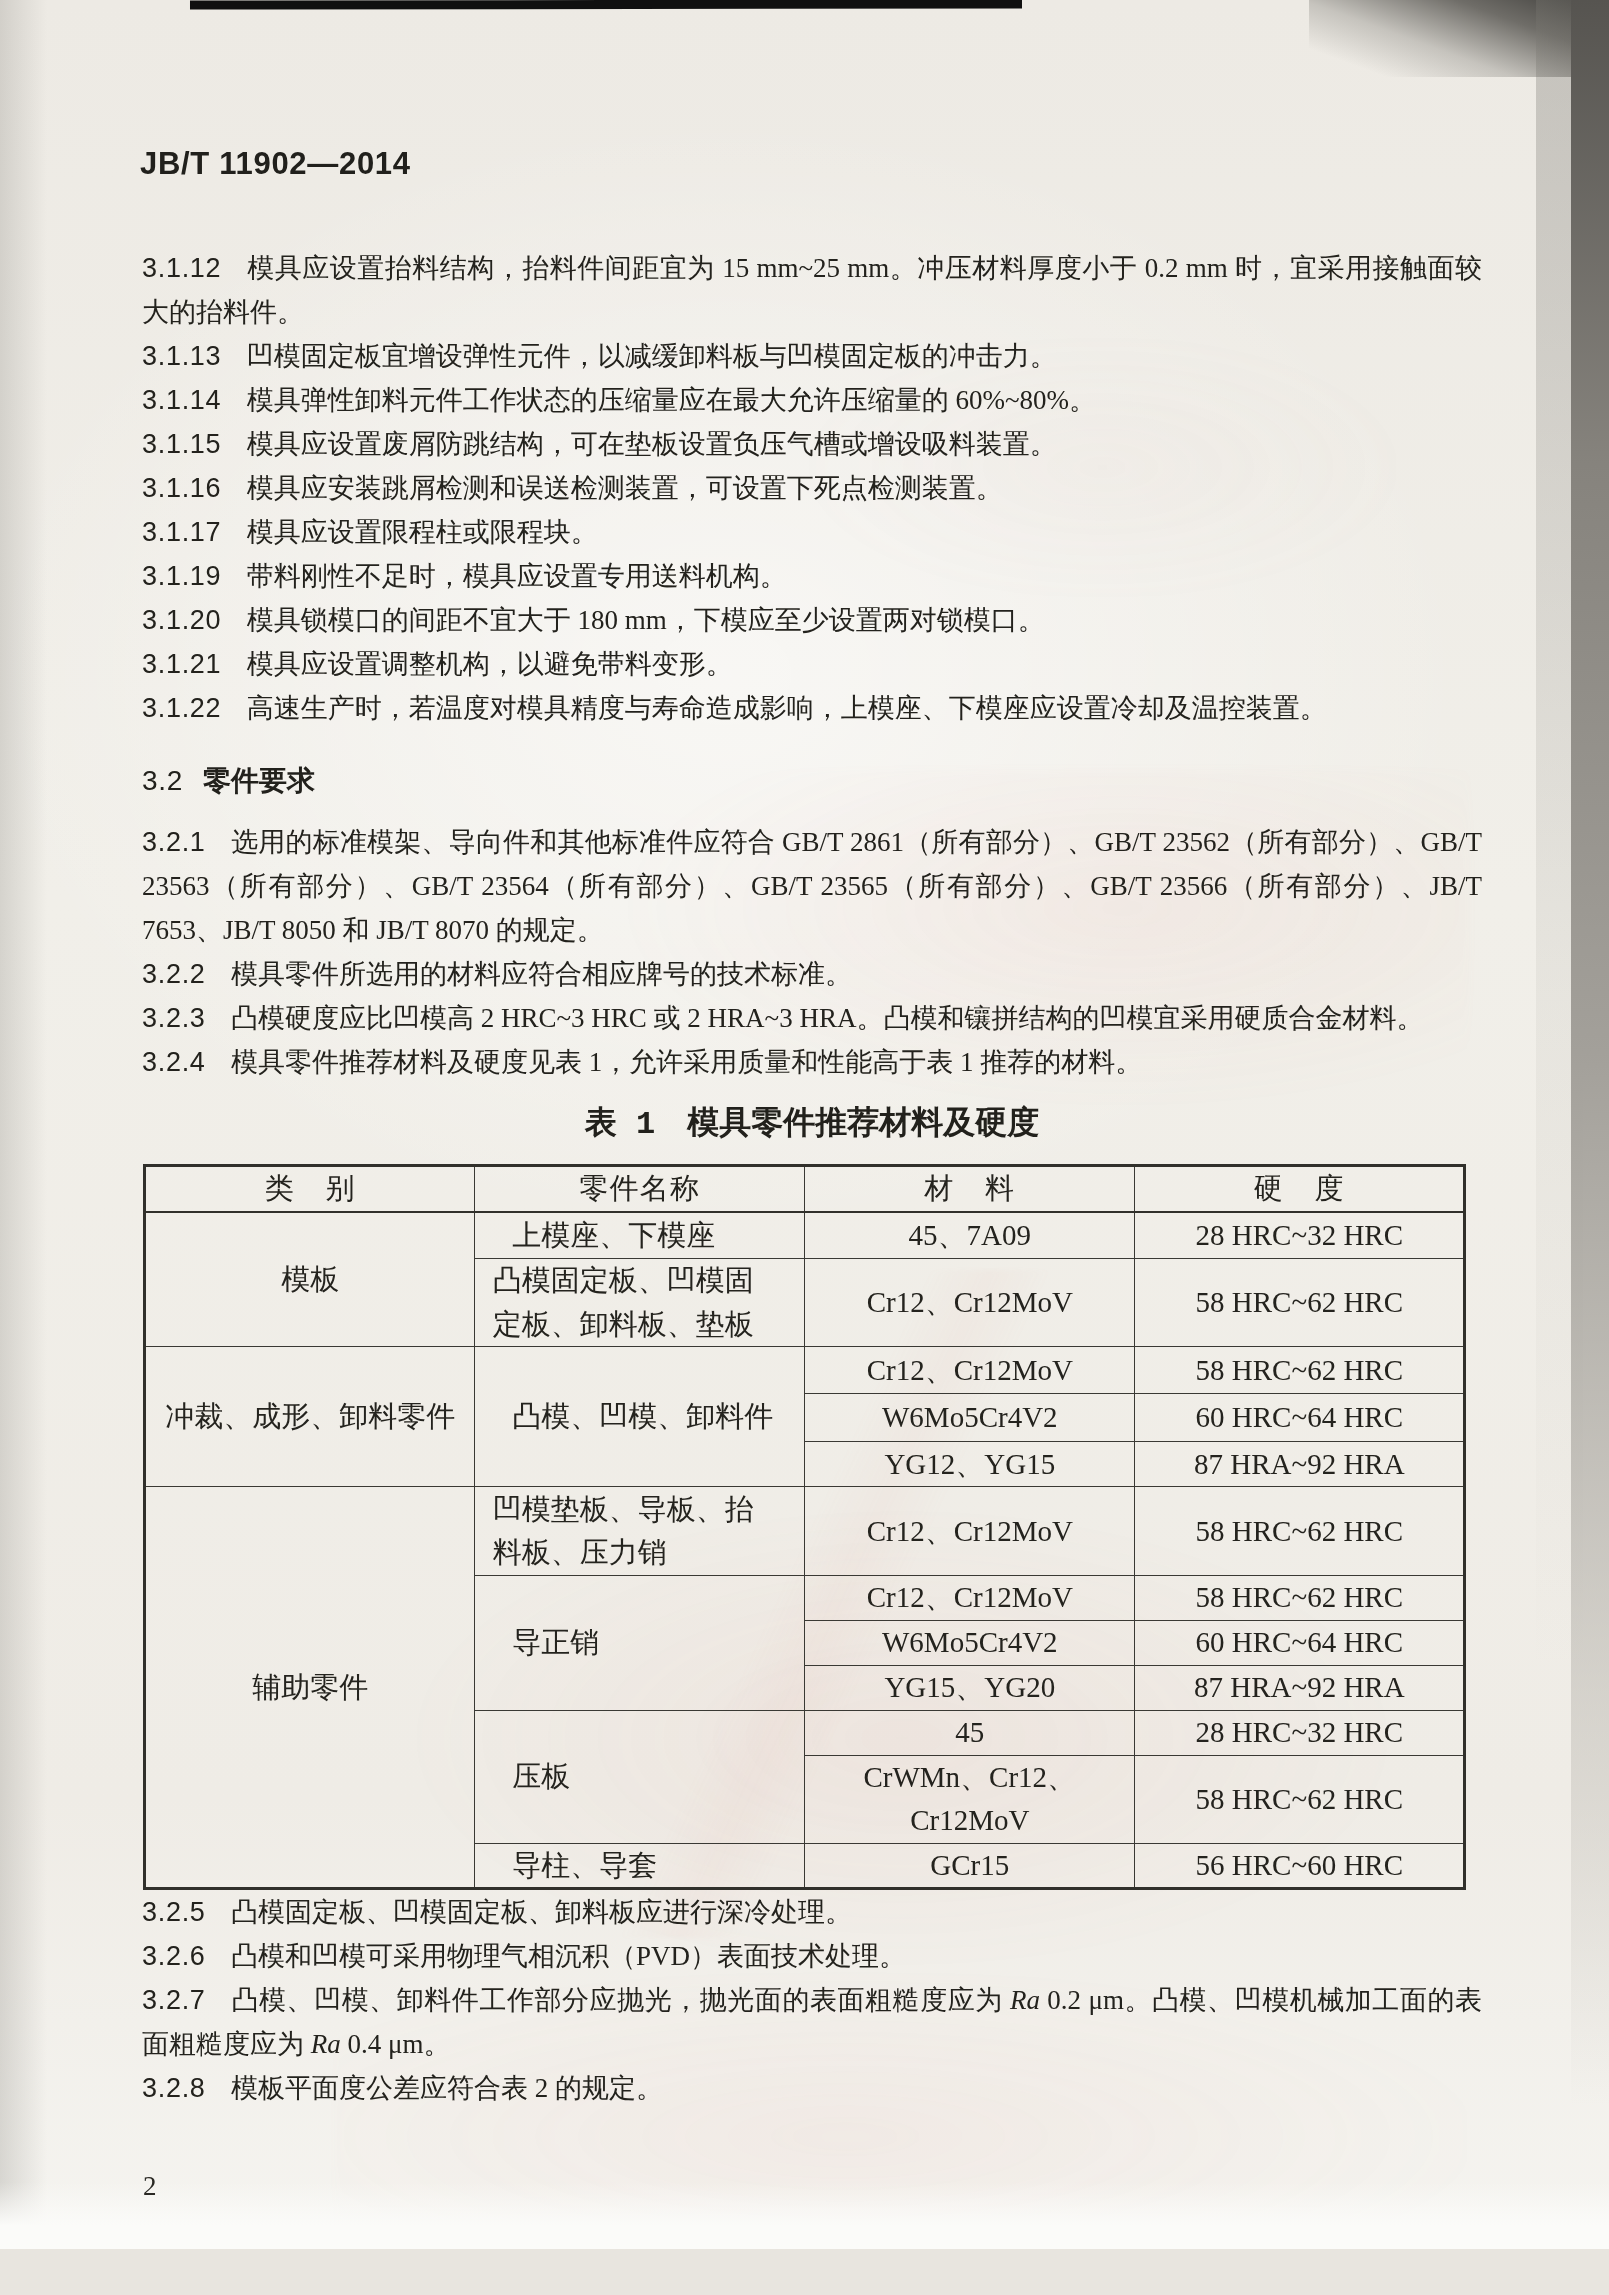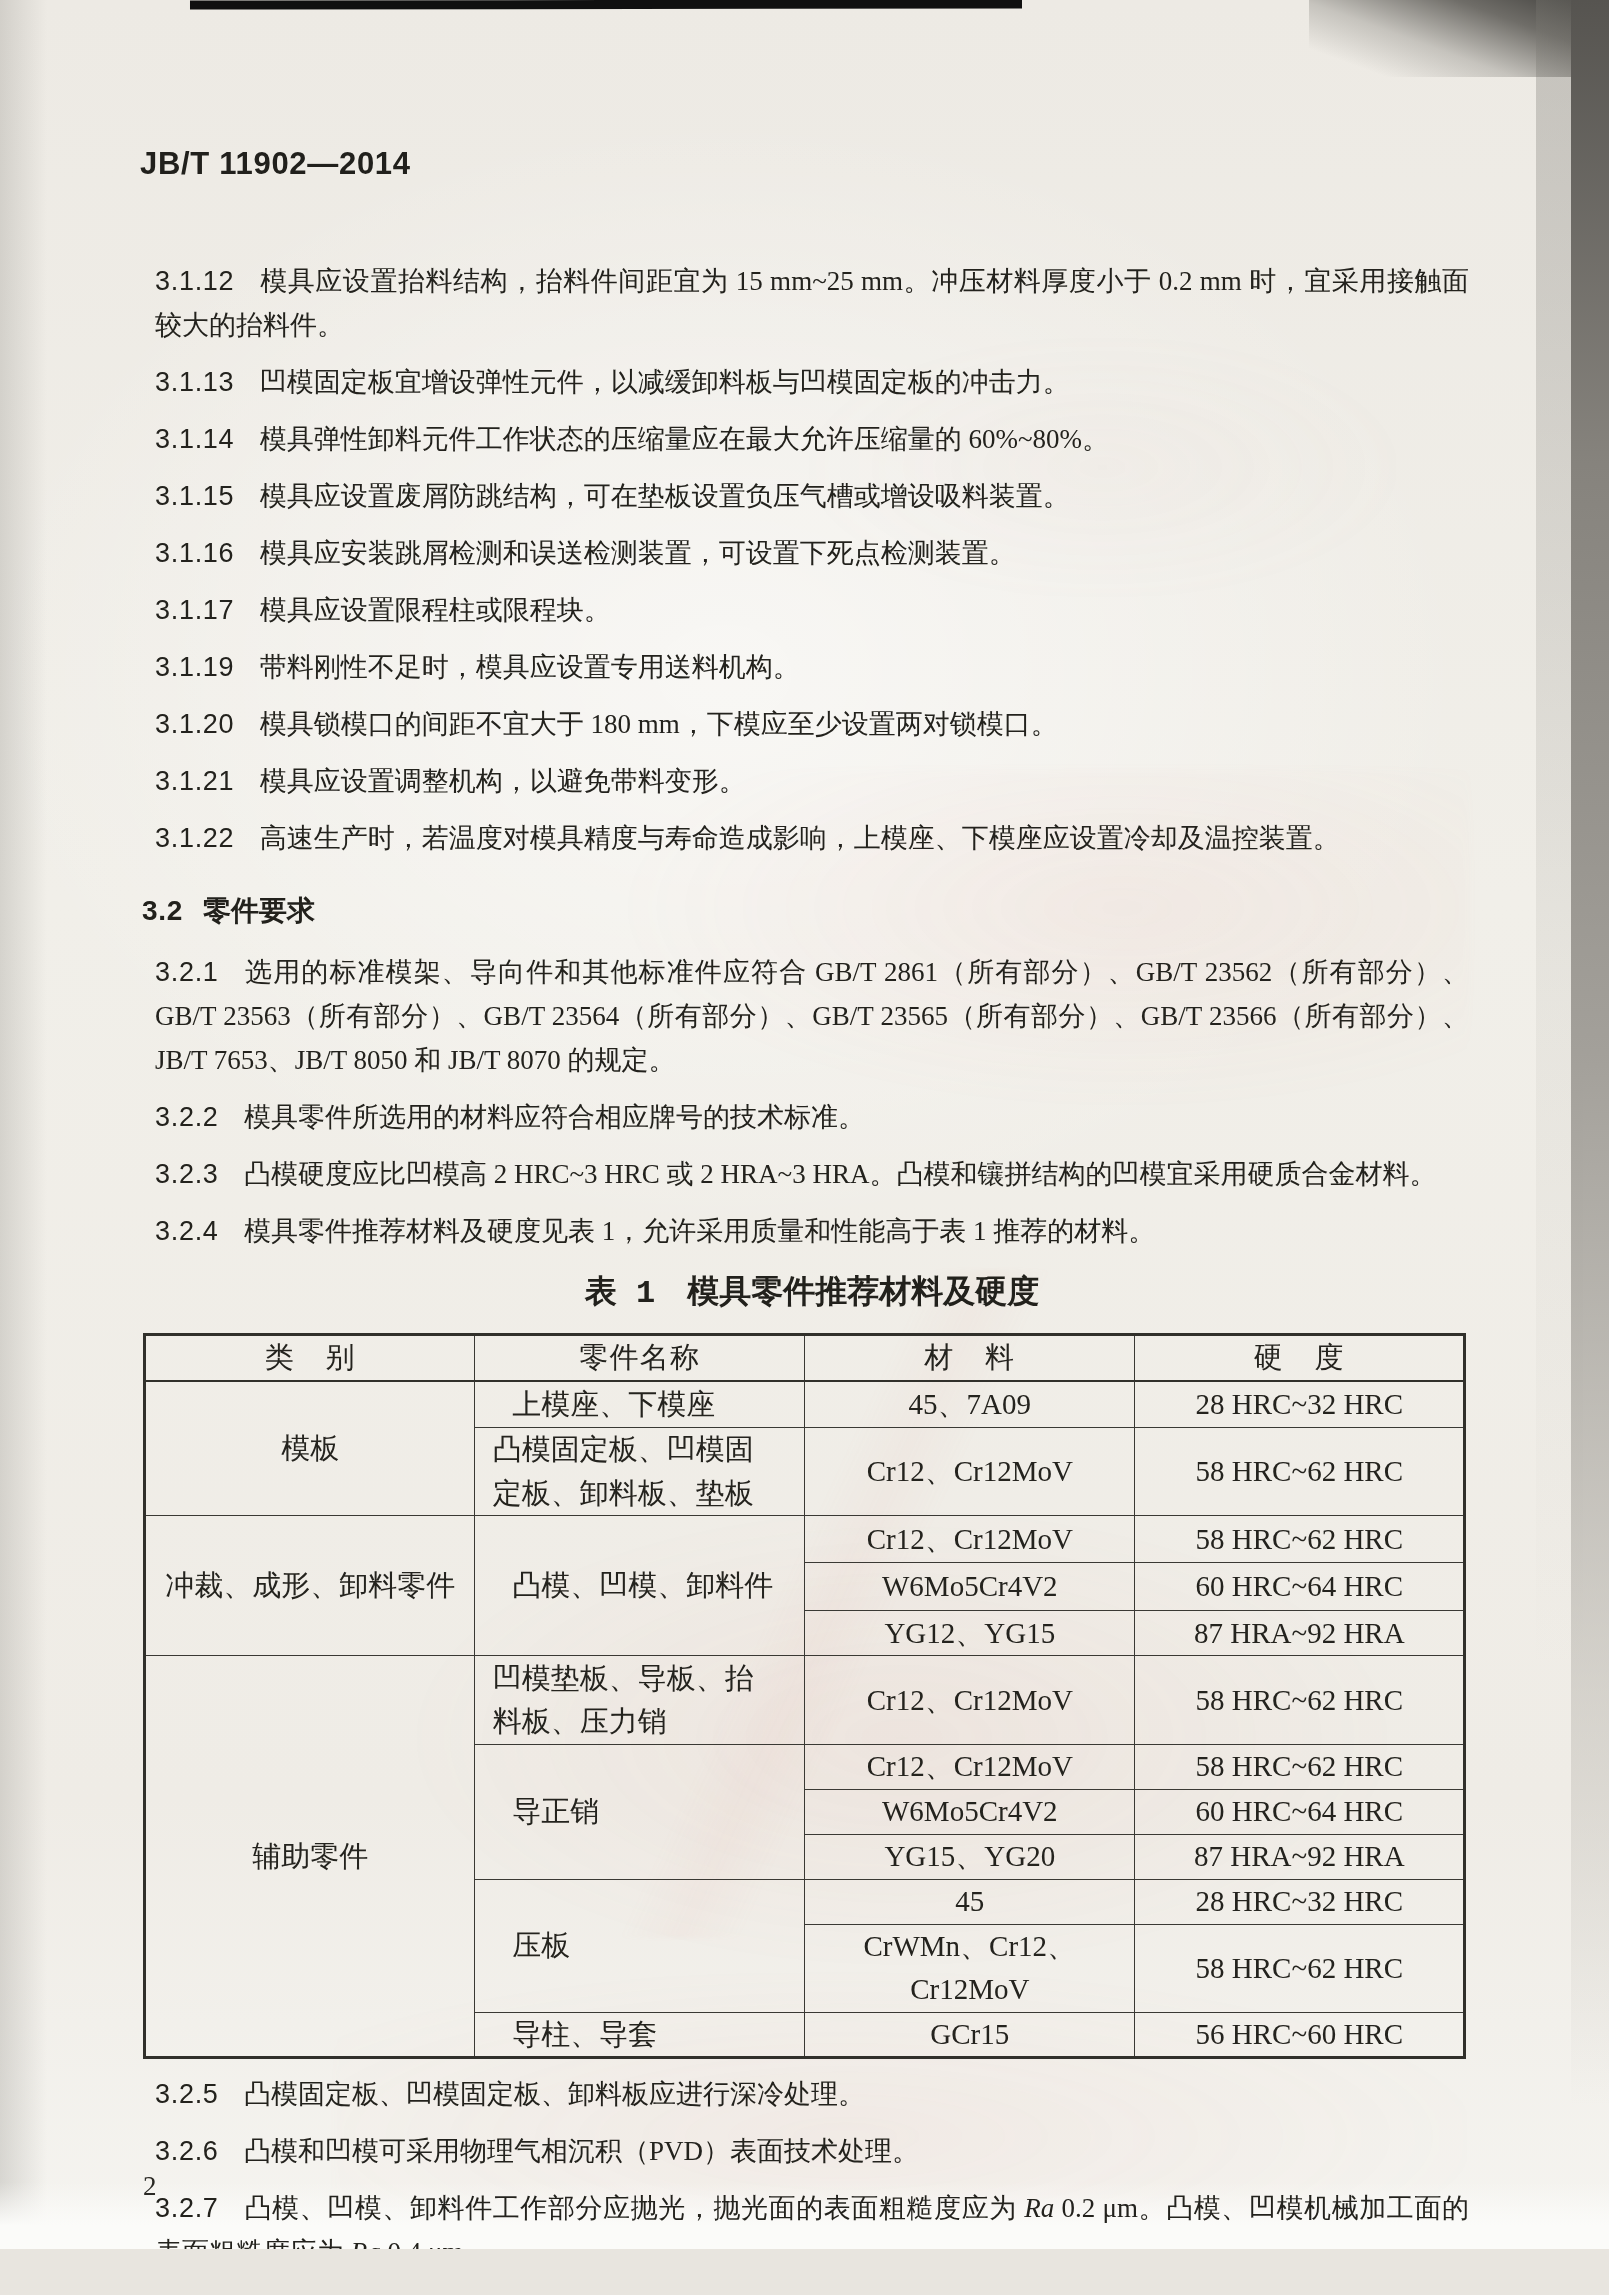--- a/index.html
+++ b/index.html
@@ -39,30 +39,30 @@
     background:radial-gradient(ellipse at 50% 50%,rgba(190,150,140,0.08),rgba(190,150,140,0) 75%);}
   .bleed-diag{left:200px;top:1270px;width:1270px;height:668px;opacity:0.5;filter:blur(2px);
     background:linear-gradient(115deg,rgba(216,140,130,0) 46%,rgba(216,140,130,0.10) 50%,rgba(216,140,130,0) 54%);}
   
   #doc-header{
     position:absolute;left:140px;top:146px;
     font-family:"Liberation Sans","DejaVu Sans",sans-serif;
     font-weight:bold;font-size:31px;letter-spacing:0.7px;color:#21201c;
   }
   #content{position:absolute;left:142px;top:246px;width:1340px;}
-  p.clause{margin:13px;font-size:27px;line-height:44px;text-align:justify;color:#23221d;}
+  p.clause{margin:0;font-size:27px;line-height:44px;text-align:justify;color:#23221d;}
   .cnum{
     font-family:"Liberation Sans","DejaVu Sans",sans-serif;
     margin-right:25.4px;letter-spacing:0.7px;white-space:nowrap;
   }
   .sec-head{
     margin:29px 0 17.4px 0;font-size:28px;line-height:44px;font-weight:bold;
     font-family:"Liberation Sans","DejaVu Sans",sans-serif;color:#22211c;
   }
-  .sec-head .cnum{margin-right:20px;font-weight:bold;margin-top:22px;}
+  .sec-head .cnum{margin-right:20px;font-weight:normal;margin-top:22px;}
   .tbl-title{
     margin:18.7px 0 0 0;font-size:32px;line-height:44px;font-weight:bold;text-align:center;
     font-family:Liberation Mono, monospace;color:#22211c;
   }
   table#tbl1{
     border-collapse:collapse;table-layout:fixed;
     width:1320px;margin:17.4px 0 0 1.3px;
     border:3.3px solid #31302b;
     font-size:29px;color:#24231e;
     background:transparent;

